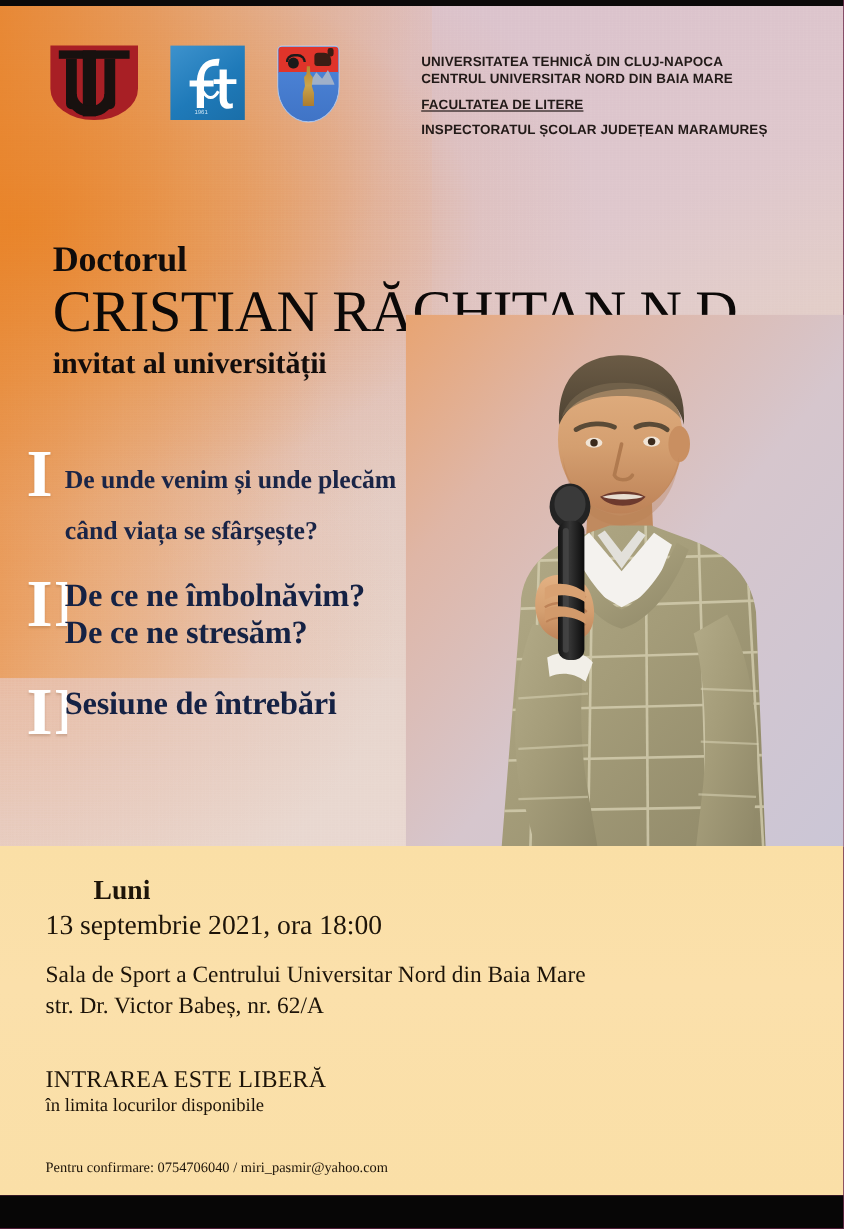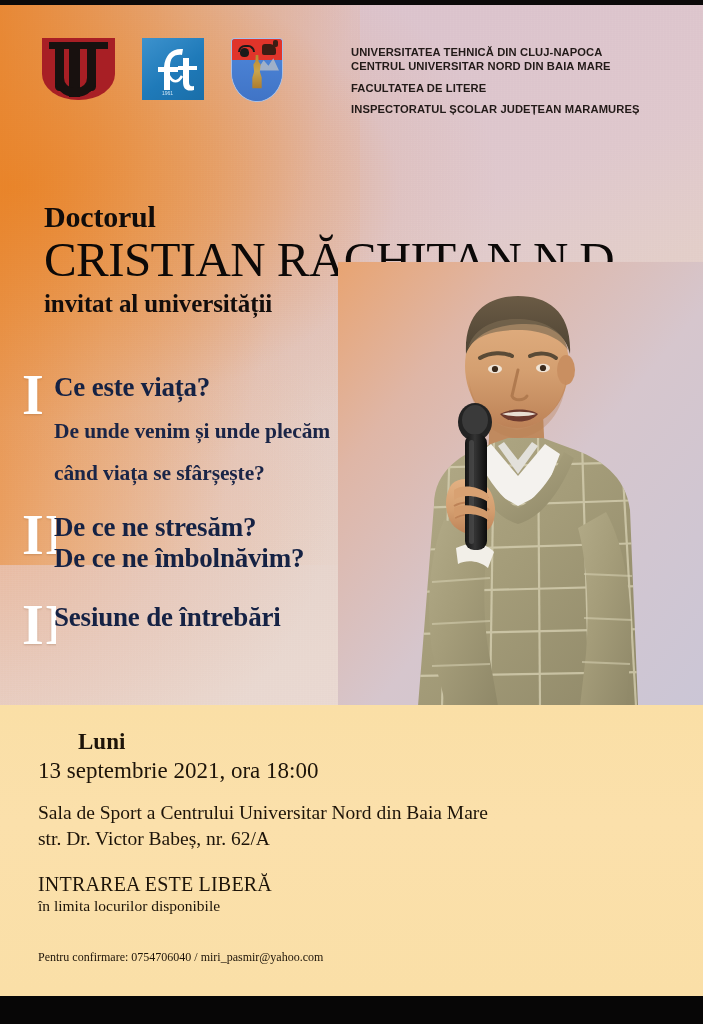--- a/index.html
+++ b/index.html
@@ -135,21 +135,21 @@
     clip-path:polygon(0% 100%,30% 20%,52% 62%,74% 6%,100% 100%);}
 
   .org-lines{
     position:absolute; left:351px; top:40px;
     color:#221a18;
     font-family:"Liberation Sans", sans-serif;
     font-weight:700;
     letter-spacing:.1px;
   }
   .org-lines .l1, .org-lines .l2{ font-size:11.2px; line-height:14.4px; }
-  .org-lines .l3{ font-size:11.2px; line-height:14px; margin-top:7px; }
+  .org-lines .l3{ font-size:11.2px; line-height:14px; margin-top:7px;text-decoration:underline; }
   .org-lines .l4{ font-size:11.2px; line-height:14px; margin-top:7px; }
 
   
   .title-block{ position:absolute; left:44px; top:200px; z-index:16; }
   .t-doctorul{
     font-size:30px; font-weight:700; color:#100c0b; line-height:34px;
     letter-spacing:-0.2px;
   }
   .t-name{
     font-size:49px; font-weight:400; color:#0c0908;
@@ -195,21 +195,21 @@
     z-index:20; overflow:hidden;
   }
   .photo svg{ display:block; }
 
   
   .info{ position:absolute; left:38px; top:727px; width:620px; z-index:34; color:#1d1409; }
   .i-day{ font-size:23px; font-weight:700; line-height:29px;margin-left:40px; }
   .i-date{ font-size:23px; font-weight:400; line-height:30px; }
   .i-venue{ font-size:19.5px; line-height:26px; margin-top:14px; }
   .i-addr{ font-size:19.5px; line-height:26px; }
-  .i-free{ font-size:20px; line-height:24px; margin-top:20px; letter-spacing:.2px; }
+  .i-free{ font-size:20px; line-height:24px; margin-top:36px; letter-spacing:.2px; }
   .i-limit{ font-size:15.5px; line-height:20px; }
   .i-contact{ font-size:12px; line-height:22px; margin-top:30px; }
 </style>
 </head>
 <body>
 
 <div id="poster">
 
   <div class="bar-top"></div>
 
@@ -264,31 +264,30 @@
     <div class="t-doctorul">Doctorul</div>
     <div class="t-name">CRISTIAN RĂCHITAN N.D.</div>
     <div class="t-invitat">invitat al universității</div>
   </div>
 
   <div class="agenda">
 
     <div class="item">
       <div class="numeral">I</div>
       <div class="item-text">
-        <div class="item-head">Ce este viața?</div>
         <div class="item-sub">De unde venim și unde plecăm</div>
         <div class="item-sub">când viața se sfârșește?</div>
       </div>
     </div>
 
     <div class="item">
       <div class="numeral">II</div>
       <div class="item-text">
+        <div class="item-head">De ce ne îmbolnăvim?</div>
         <div class="item-head">De ce ne stresăm?</div>
-        <div class="item-head">De ce ne îmbolnăvim?</div>
       </div>
     </div>
 
     <div class="item">
       <div class="numeral">III</div>
       <div class="item-text">
         <div class="item-head">Sesiune de întrebări</div>
       </div>
     </div>
 

